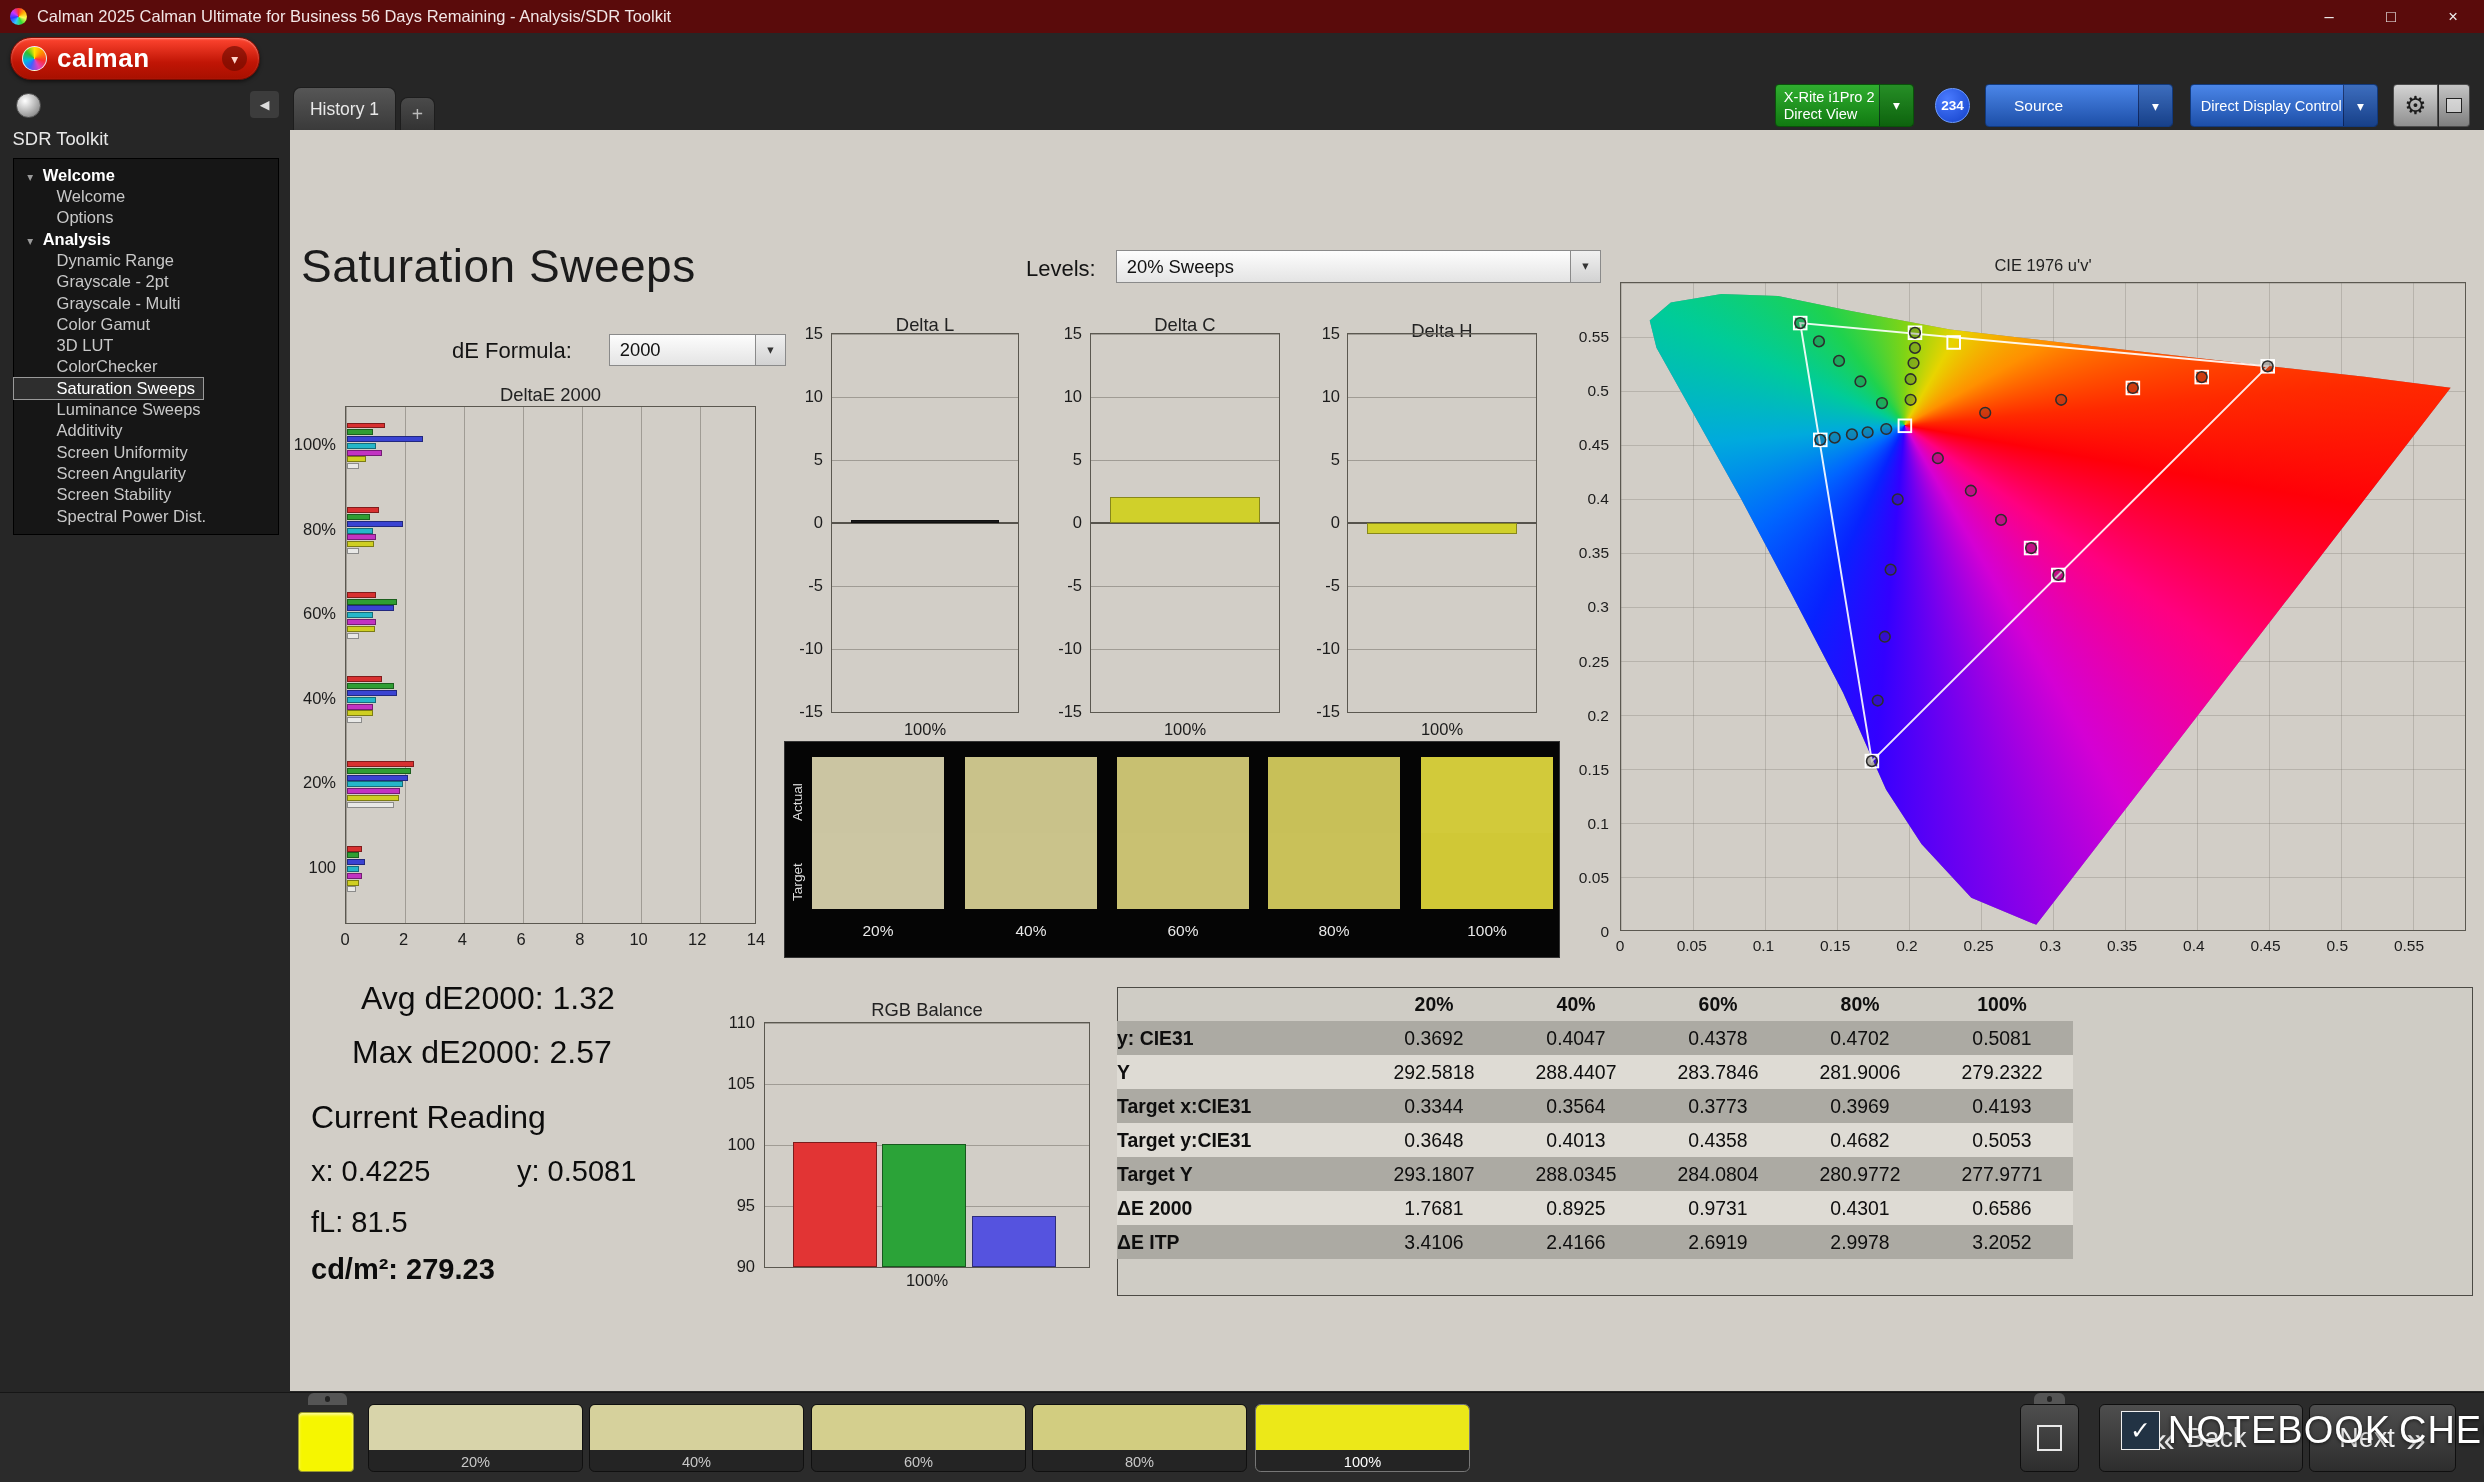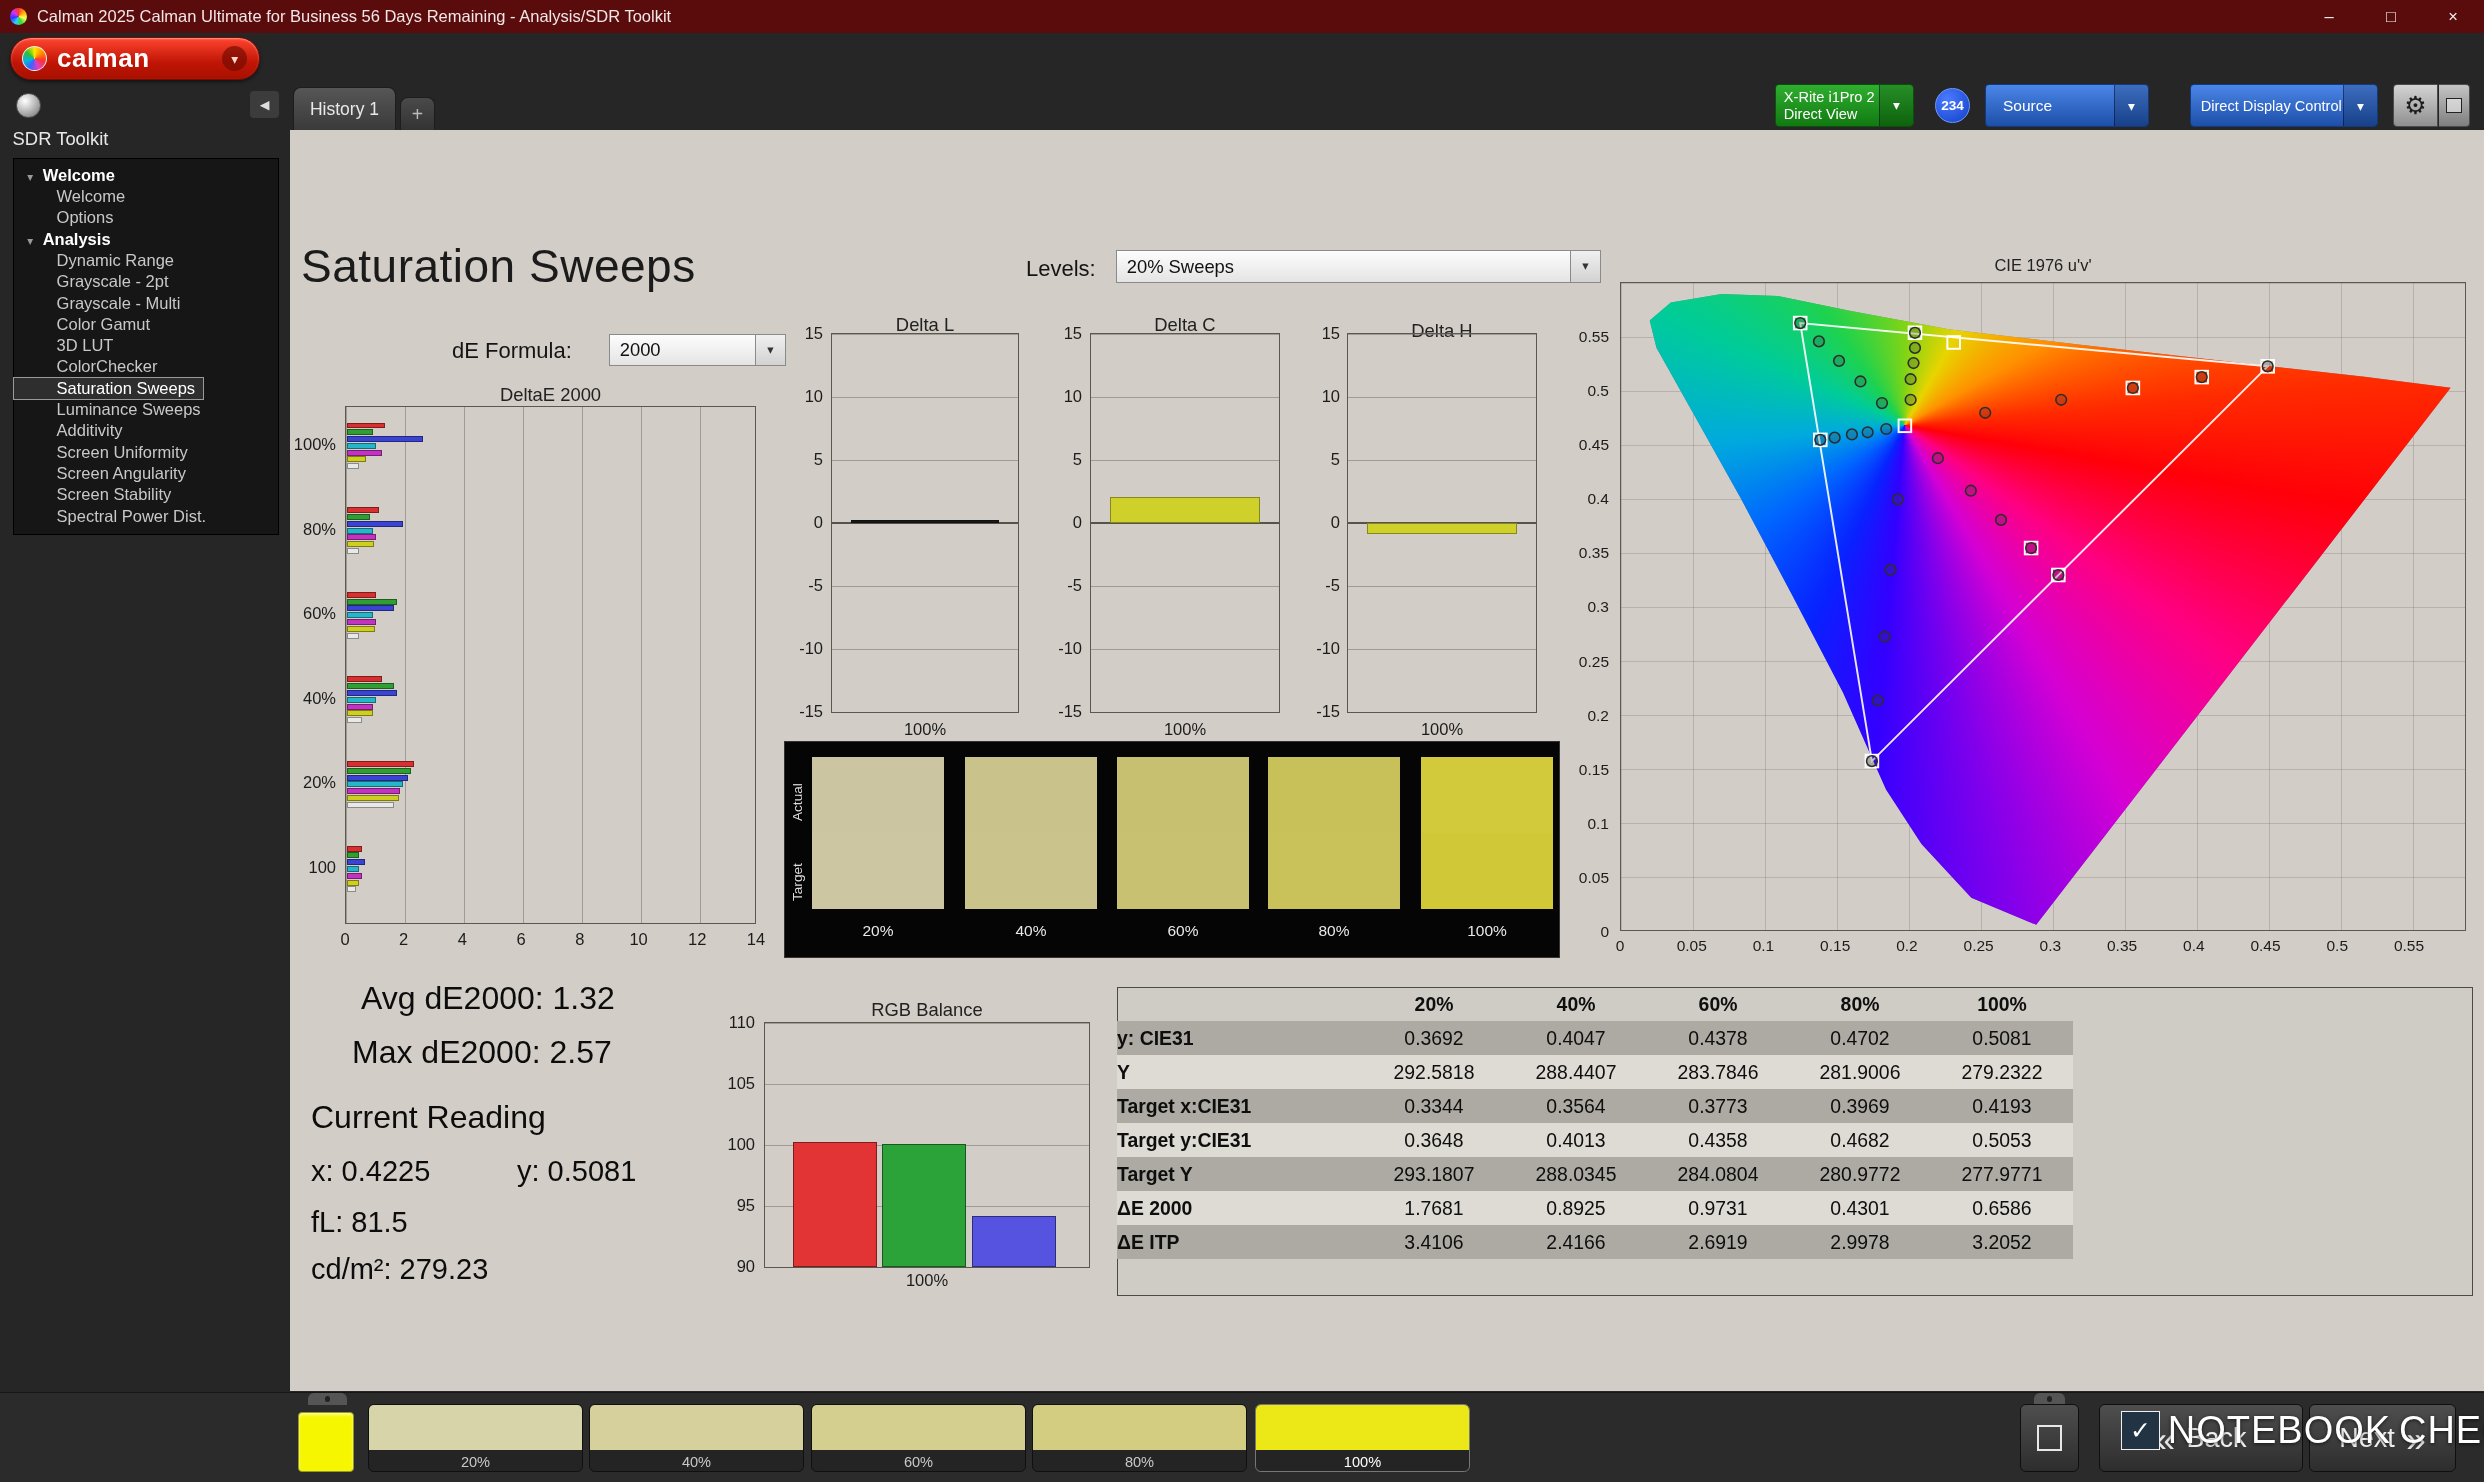--- a/index.html
+++ b/index.html
@@ -29,22 +29,22 @@
   
   #tab-history{position:absolute;left:293px;top:87px;width:103px;height:43px;border-radius:7.8px 7.8px 0 0;
                background:linear-gradient(#565656,#3a3a3a);border:1px solid #1d1d1d;border-bottom:none;
                color:#e8e8e8;font-size:17.5px;display:flex;align-items:center;justify-content:center;box-sizing:border-box;}
   #tab-stub{position:absolute;left:400px;top:97px;width:35px;height:33px;border-radius:7.8px 7.8px 0 0;
             background:linear-gradient(#4a4a4a,#333);border:1px solid #1d1d1d;border-bottom:none;
             color:#bbb;font-size:19.4px;display:flex;align-items:center;justify-content:center;box-sizing:border-box;}
   .dd{position:absolute;top:84px;height:43px;border-radius:3.9px;color:#fff;box-sizing:border-box;}
   #meter-dd{left:1775px;width:139px;background:linear-gradient(#2fae2f,#117a11);border:1px solid #0a520a;
             font-size:14.6px;line-height:17.5px;padding:3.9px 25px 3.9px 7.8px;}
-  #source-dd{left:1985px;width:164px;background:linear-gradient(#4b86e8,#1d4fa8);border:1px solid #123a7e;
-             font-size:15.5px;display:flex;align-items:center;padding-left:17px;}
+  #source-dd{left:1985px;width:188px;background:linear-gradient(#4b86e8,#1d4fa8);border:1px solid #123a7e;
+             font-size:15.5px;display:flex;align-items:center;padding-left:28px;}
   #ddc-dd{left:2190px;width:188px;background:linear-gradient(#4b86e8,#1d4fa8);border:1px solid #123a7e;
           font-size:14.6px;display:flex;align-items:center;padding-left:9.7px;}
   .dd-arrow{position:absolute;right:0;top:0;bottom:0;width:33px;display:flex;align-items:center;justify-content:center;
             border-left:1px solid rgba(0,0,30,.45);background:rgba(0,0,0,.18);font-size:13.6px;color:#fff;}
   #badge{position:absolute;left:1935px;top:88px;width:35px;height:35px;border-radius:50%;box-sizing:border-box;
          background:radial-gradient(circle at 35% 30%,#4a7bff,#1240c8);border:1.9px solid #6b9aff;color:#fff;
          font-size:13.6px;display:flex;align-items:center;justify-content:center;font-weight:bold;}
   #gear-btn{position:absolute;left:2393px;top:84px;width:45px;height:43px;border-radius:3.9px 0 0 3.9px;
             background:linear-gradient(#d4d4d4,#8f8f8f);border:1px solid #4c4c4c;color:#1c1c1c;font-size:25px;
             display:flex;align-items:center;justify-content:center;box-sizing:border-box;}
@@ -145,21 +145,21 @@
 
   
   .bigtext{position:absolute;color:#0c0c0c;font-size:32px;}
   .medtext{position:absolute;color:#0c0c0c;font-size:29px;}
   #avg-text{left:361px;top:980px;}
   #max-text{left:352px;top:1034px;}
   #cur-title{left:311px;top:1099px;}
   #cur-x{left:311px;top:1155px;}
   #cur-y{left:517px;top:1155px;}
   #cur-fl{left:311px;top:1206px;}
-  #cur-cd{left:311px;top:1253px;}
+  #cur-cd{left:311px;top:1253px;font-weight:bold;}
 
   
   #rgb-title{left:764px;top:999px;width:326px;}
   #rgb-plot{left:764px;top:1022px;width:326px;height:246px;
      background-image:repeating-linear-gradient(to bottom,rgba(110,106,98,.5) 0 1px,transparent 1px 61px);}
   #rgb-yticks{left:706px;top:1022px;width:49px;height:244px;}
   #rgb-xlabel{left:764px;top:1271px;width:326px;}
   .rgbbar{position:absolute;bottom:0;border:1px solid rgba(0,0,0,.45);box-sizing:border-box;}
 
   

